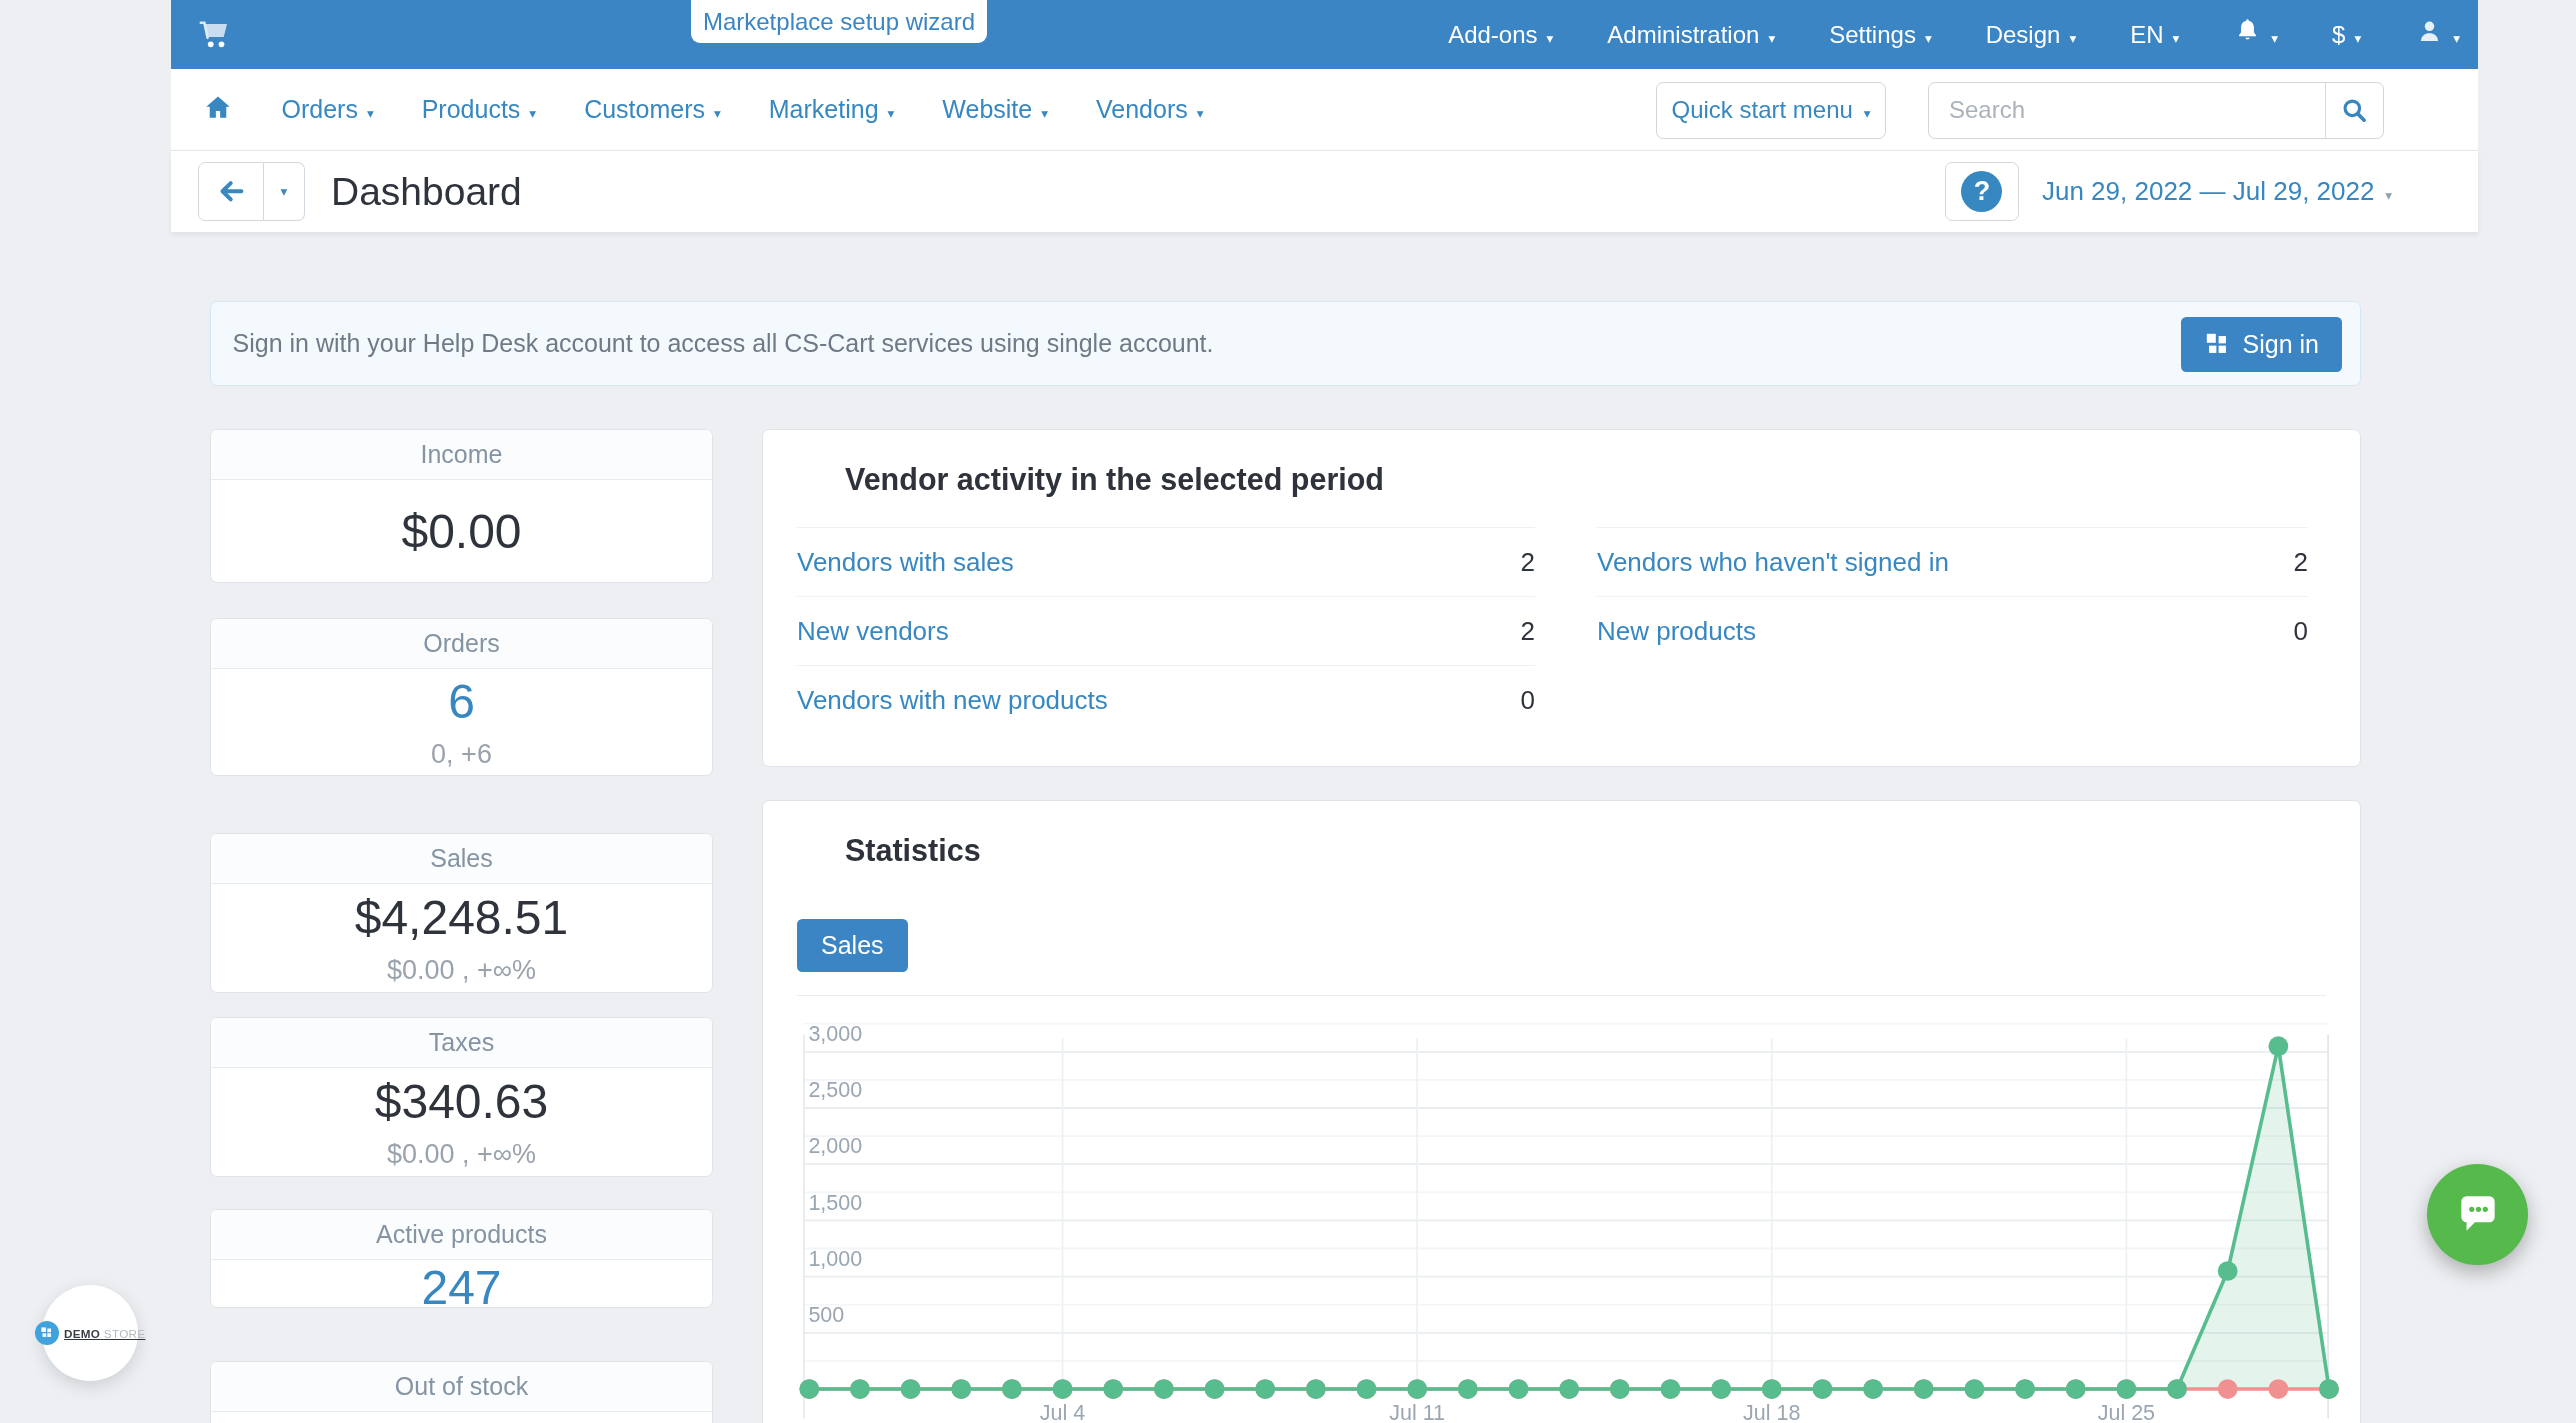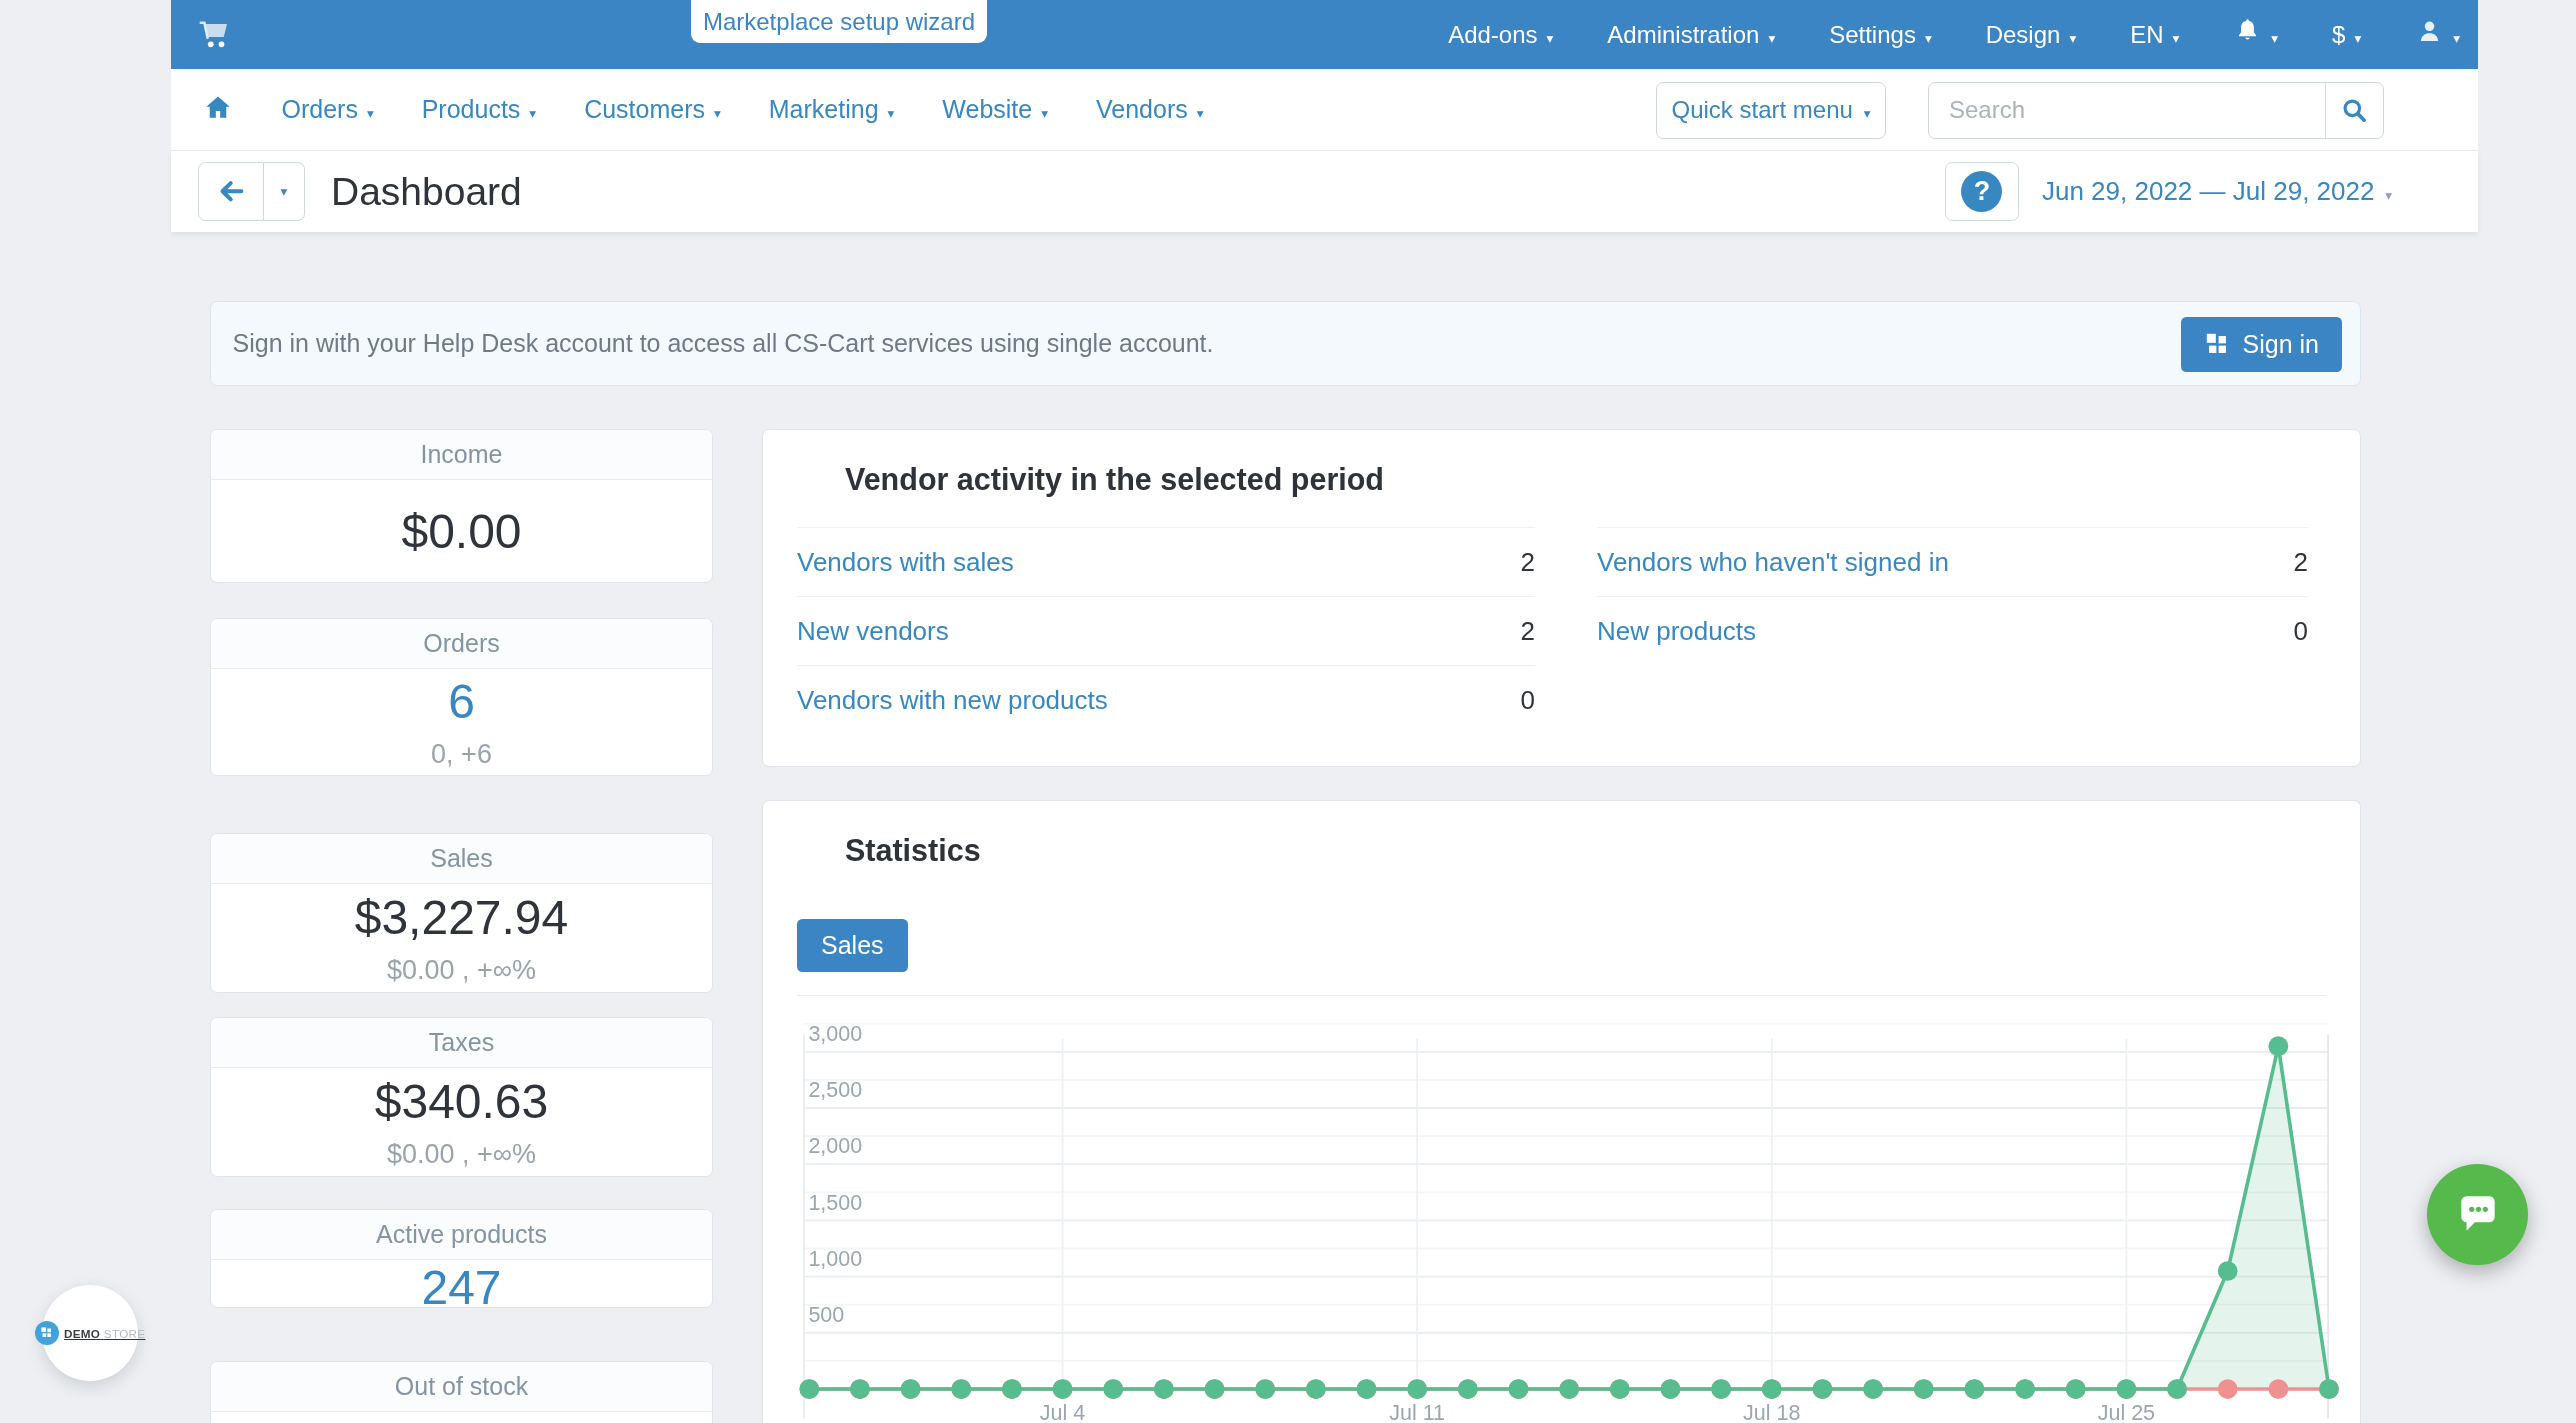--- a/index.html
+++ b/index.html
@@ -270,21 +270,21 @@
   <div class="scard" id="card-orders">
     <div class="shead">Orders</div>
     <div class="sbody">
       <div class="bigval link">6</div>
       <div class="subval">0, +6</div>
     </div>
   </div>
   <div class="scard" id="card-sales">
     <div class="shead">Sales</div>
     <div class="sbody">
-      <div class="bigval">$3,227.94</div>
+      <div class="bigval">$4,248.51</div>
       <div class="subval">$0.00 , +∞%</div>
     </div>
   </div>
   <div class="scard" id="card-taxes">
     <div class="shead">Taxes</div>
     <div class="sbody">
       <div class="bigval">$340.63</div>
       <div class="subval">$0.00 , +∞%</div>
     </div>
   </div>

